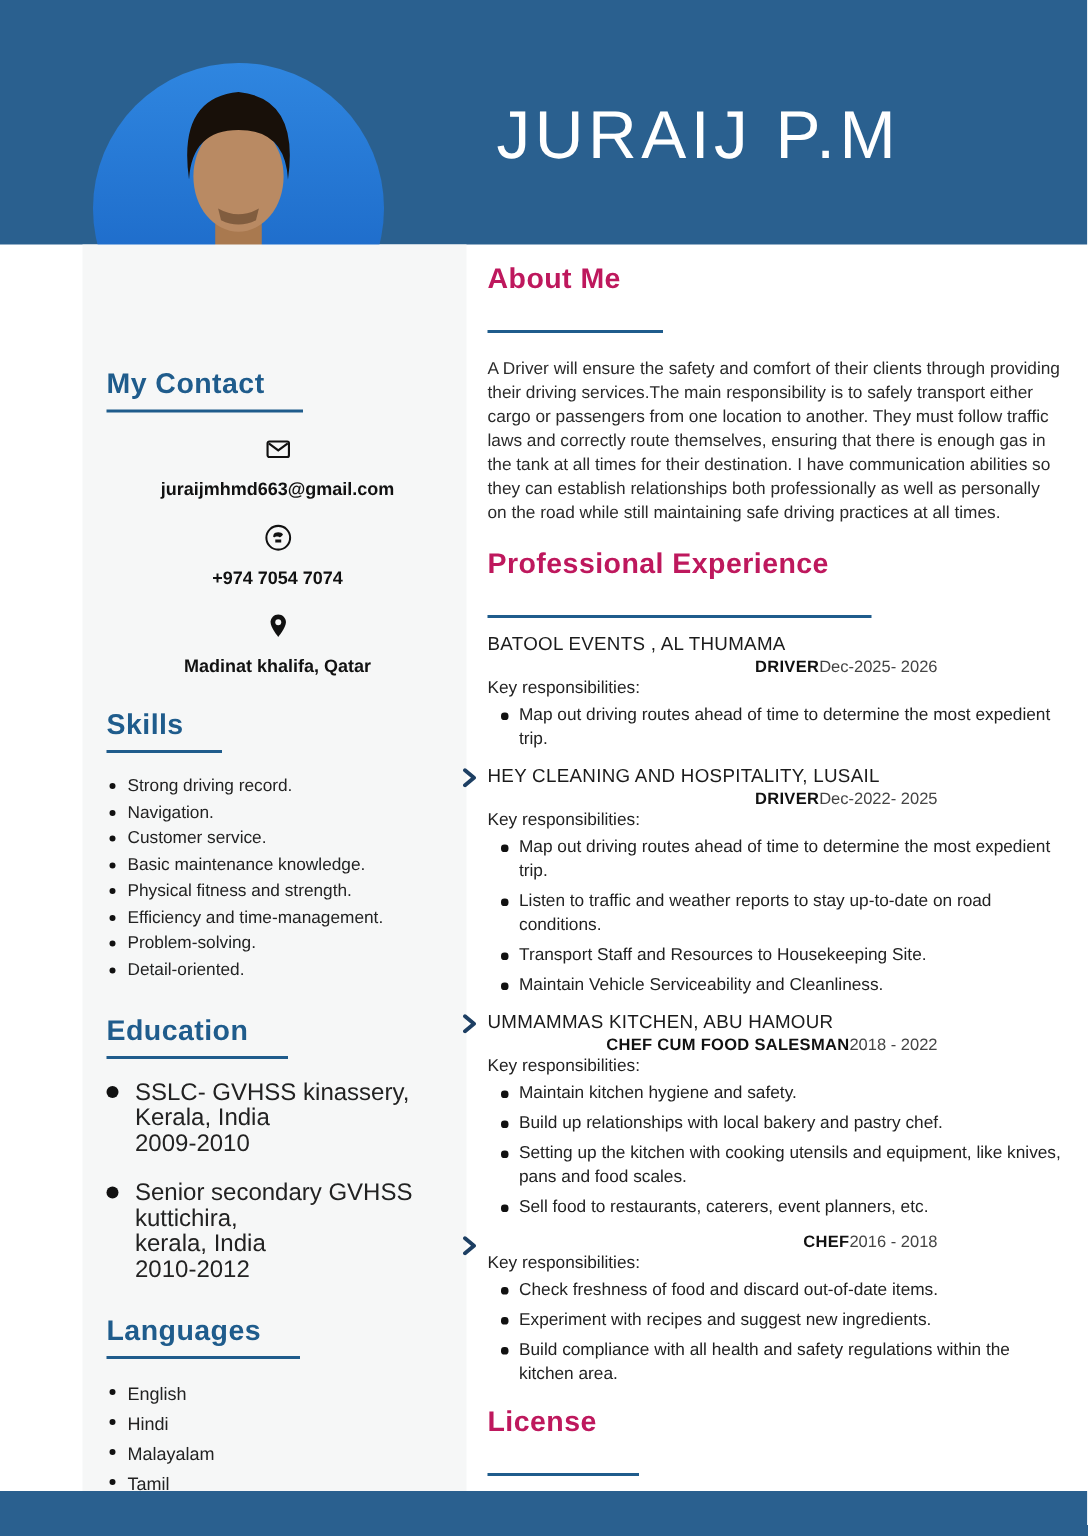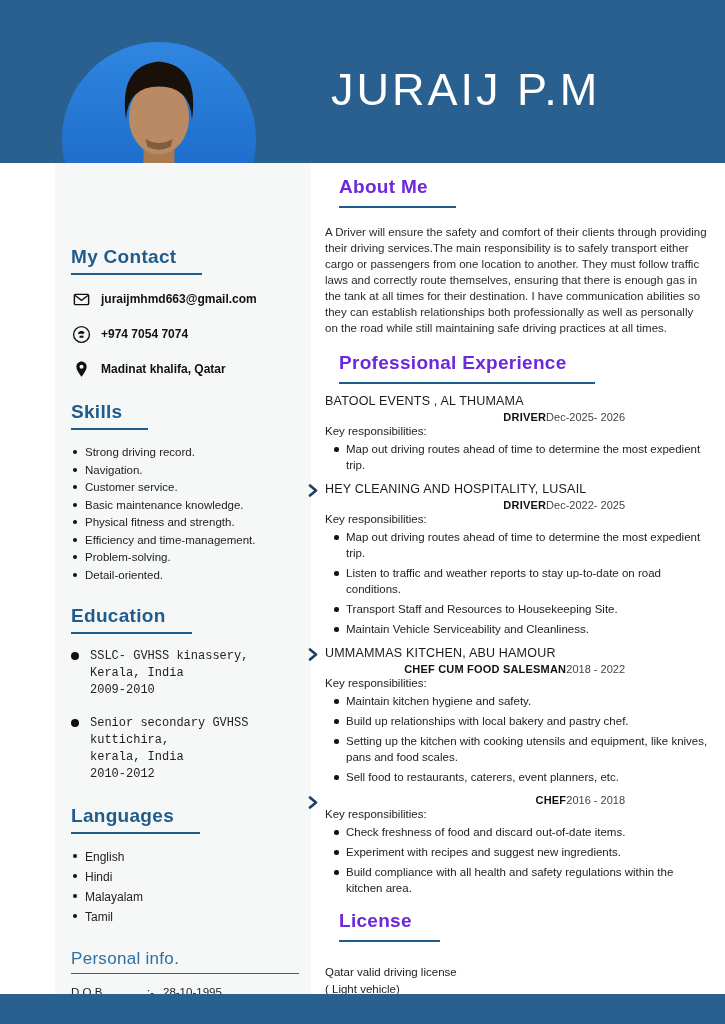--- a/index.html
+++ b/index.html
@@ -21,44 +21,44 @@
   }
   .photo svg{display:block;width:100%;height:100%;}
   
   .sidebar-bg{position:absolute;left:55px;top:163px;width:256px;height:831px;background:#f6f7f7;}
   .sidebar{position:absolute;left:55px;top:246px;width:256px;box-sizing:border-box;padding:0 12px 0 16px;}
   .sec{margin-bottom:22px;}
   .side-h{
     display:inline-block;margin:0 0 14px;font-size:19px;font-weight:700;color:#1f5c8c;
     border-bottom:2px solid #1f5c8c;padding:0 26px 5px 0;letter-spacing:.3px;
   }
-  .contact-item{display:flex;align-items:center;gap:10px;margin-bottom:15px;}
+  .contact-item{display:flex;align-items:center;gap:10px;margin-bottom:15px;flex-direction:column;}
   .cicon{width:20px;height:20px;flex:0 0 20px;display:flex;align-items:center;justify-content:center;}
   .ctext{font-size:12px;font-weight:700;color:#111;}
   ul.dotlist{list-style:none;margin:0;padding:0;}
   ul.dotlist li{
     position:relative;padding-left:14px;font-size:11.5px;line-height:16.5px;color:#222;margin-bottom:1px;
   }
   ul.dotlist li::before{
     content:"";position:absolute;left:2px;top:6px;width:4px;height:4px;border-radius:50%;background:#111;
   }
   ul.langlist li{line-height:19px;font-size:12px;}
   .edu-item{display:flex;gap:11px;margin:0 0 16px;}
   .edot{flex:0 0 8px;width:8px;height:8px;border-radius:50%;background:#111;margin-top:4px;}
-  .edu-lines{font-size:12px;line-height:17px;color:#222;font-family:Liberation Mono, monospace;}
+  .edu-lines{font-size:16px;line-height:17px;color:#222;}
   .personal-h{
     margin:2px 0 4px;font-size:17px;font-weight:400;color:#2f6fa3;letter-spacing:.3px;
   }
   .p-hr{border-top:1px solid #5a5a5a;margin:2px 0 10px;width:100%;}
   .prow{display:grid;grid-template-columns:76px 16px 1fr;font-size:11.5px;line-height:17.5px;color:#222;}
   
   .main{position:absolute;left:325px;top:176px;width:384px;}
   .main-h{
-    display:inline-block;margin:0 14px 10px;font-size:19px;font-weight:700;color:#6d28d9;
-    border-bottom:2px solid #1f5c8c;padding:0 28px 8px 0;letter-spacing:.3px;
+    display:inline-block;margin:0 0 10px;font-size:19px;font-weight:700;color:#be185d;
+    border-bottom:2px solid #1f5c8c;padding:0 28px 22px 0;letter-spacing:.3px;
   }
   .about-p{margin:6px 0 0;font-size:11.5px;line-height:16px;color:#2a2a2a;}
   .exp-sec{margin-top:16px;}
   .job{position:relative;margin-bottom:9px;}
   .chev{position:absolute;left:-17px;top:2px;line-height:0;}
   .company{font-size:12.5px;color:#1b1b1b;letter-spacing:.2px;margin:0 0 3px;}
   .role-row{display:flex;justify-content:flex-end;align-items:baseline;width:300px;margin-bottom:2px;}
   .role{font-size:11px;font-weight:700;color:#111;letter-spacing:.2px;}
   .dates{font-size:11px;color:#444;}
   .kr{font-size:11.5px;color:#222;margin:1px 0 4px;}

